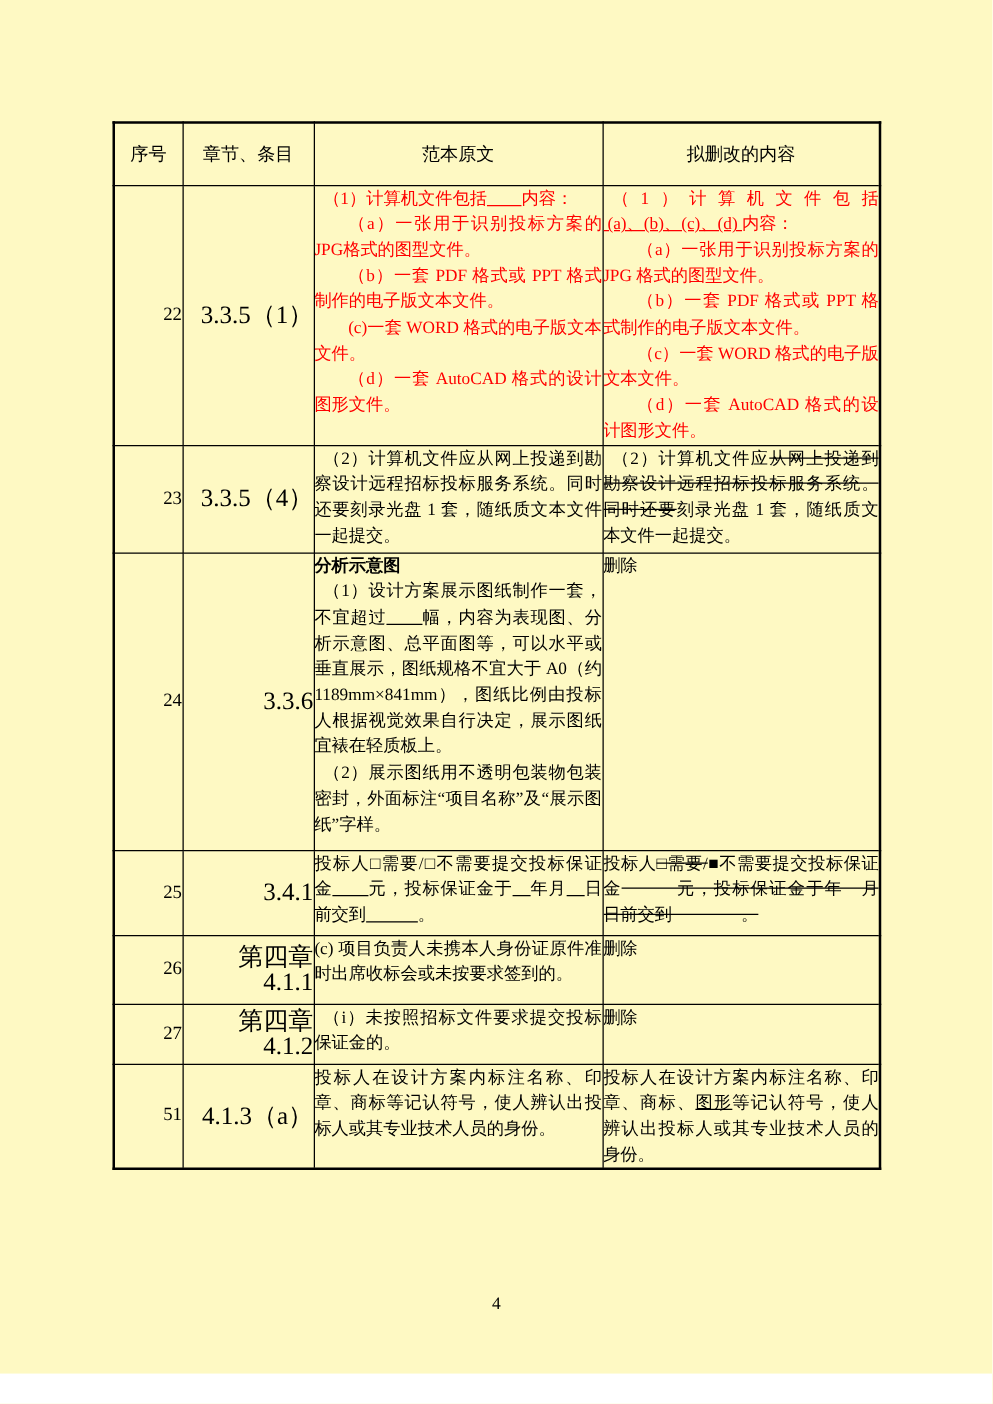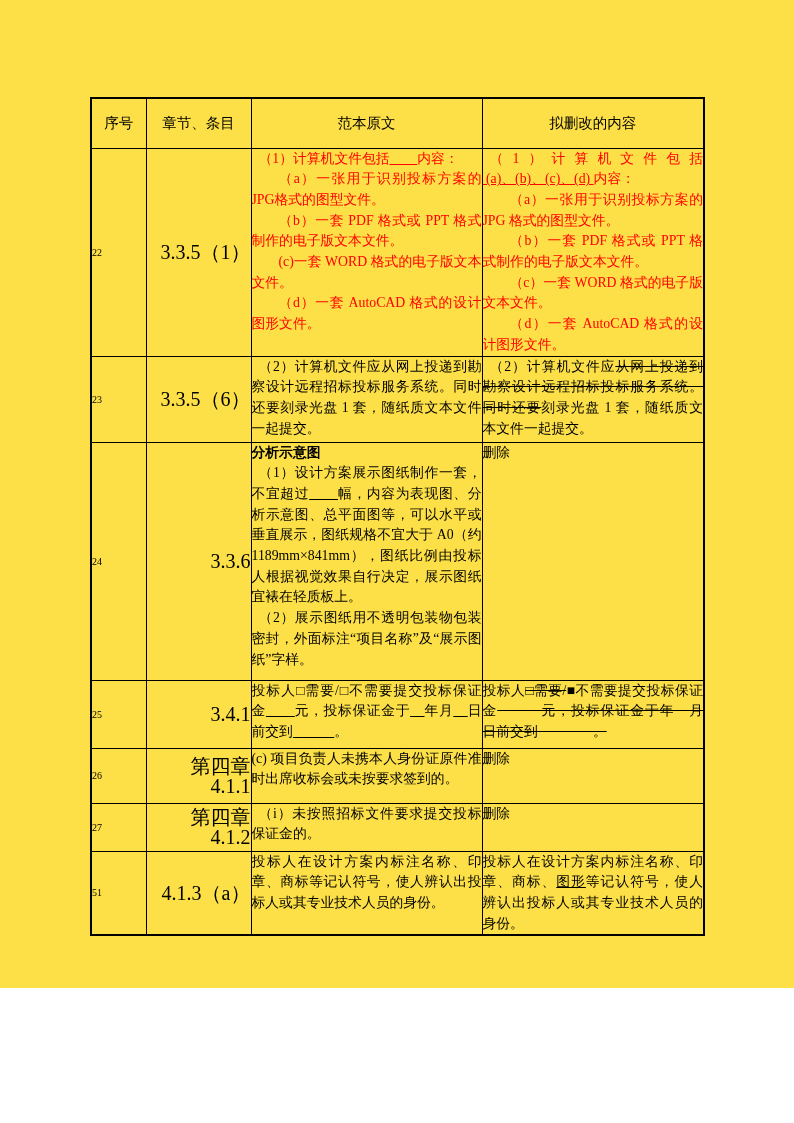--- a/index.html
+++ b/index.html
@@ -1,35 +1,35 @@
 <!DOCTYPE html>
 <html><head>
 <meta charset="utf-8">
 <style>
   html,body { margin:0; padding:0; background:#ffffff; }
   .page {
-    position:relative; width:794px; height:988px; background:#fde047;
+    position:relative; width:794px; height:1099px; background:#fef9c3;
     font-family:"Liberation Serif","DejaVu Serif",serif; color:#000000;
     overflow:hidden;
   }
   table.rev {
     position:absolute; left:90px; top:97px; width:613px;
     border-collapse:collapse; table-layout:fixed;
     border:2px solid #000000;
   }
   table.rev td, table.rev th {
     border:1px solid #000000; padding:0; overflow:hidden;
     font-weight:normal;
   }
   col.c1{width:55px;} col.c2{width:105px;} col.c3{width:231px;} col.c4{width:222px;}
   tr.h-head{height:50px;} tr.h-a{height:44px;} tr.h-22{height:207px;}
   tr.h-23{height:86px;} tr.h-24{height:238px;} tr.h-25{height:68px;}
   tr.h-26{height:55px;} tr.h-27{height:48px;} tr.h-28{height:81px;}
   th.hcell { font-size:14.5px; text-align:center; vertical-align:middle; }
-  td.cno { font-size:10px; text-align:left; vertical-align:middle; }
+  td.cno { font-size:15px; text-align:right; vertical-align:middle; }
   td.csec { font-size:20px; text-align:right; vertical-align:middle; padding:2px 2px 2px 8px; line-height:20px; }
   td.ctext { font-size:13.8px; line-height:20.7px; vertical-align:top; padding:3px 5px; text-align:justify; }
   .p { margin:0; }
   .ind1 { text-indent:7px; }
   .ind2 { text-indent:27px; }
   .red { color:#ff0000;margin-top:43px; }
   .bold { font-weight:bold; }
   u.blank { text-decoration:underline; white-space:pre; }
   s { text-decoration:line-through; }
   .footer {
@@ -73,21 +73,21 @@
         <div class="p ind1"><span>（1）计算机文件包括</span><u class="blank"> (a)、(b)、(c)、(d) </u><span>内容：</span></div>
         <div class="p ind2">（a）一张用于识别投标方案的 JPG 格式的图型文件。</div>
         <div class="p ind2">（b）一套 PDF 格式或 PPT 格式制作的电子版文本文件。</div>
         <div class="p ind2">（c）一套 WORD 格式的电子版文本文件。</div>
         <div class="p ind2">（d）一套 AutoCAD 格式的设计图形文件。</div>
       </td>
     </tr>
 
     <tr class="h-23">
       <td class="cno">23</td>
-      <td class="csec">3.3.5（6）</td>
+      <td class="csec">3.3.5（4）</td>
       <td class="ctext">
         <div class="p ind1">（2）计算机文件应从网上投递到勘察设计远程招标投标服务系统。同时还要刻录光盘 1 套，随纸质文本文件一起提交。</div>
       </td>
       <td class="ctext">
         <div class="p ind1"><span>（2）计算机文件应</span><s>从网上投递到勘察设计远程招标投标服务系统。同时还要</s><span>刻录光盘 1 套，随纸质文本文件一起提交。</span></div>
       </td>
     </tr>
 
     <tr class="h-24">
       <td class="cno">24</td>

